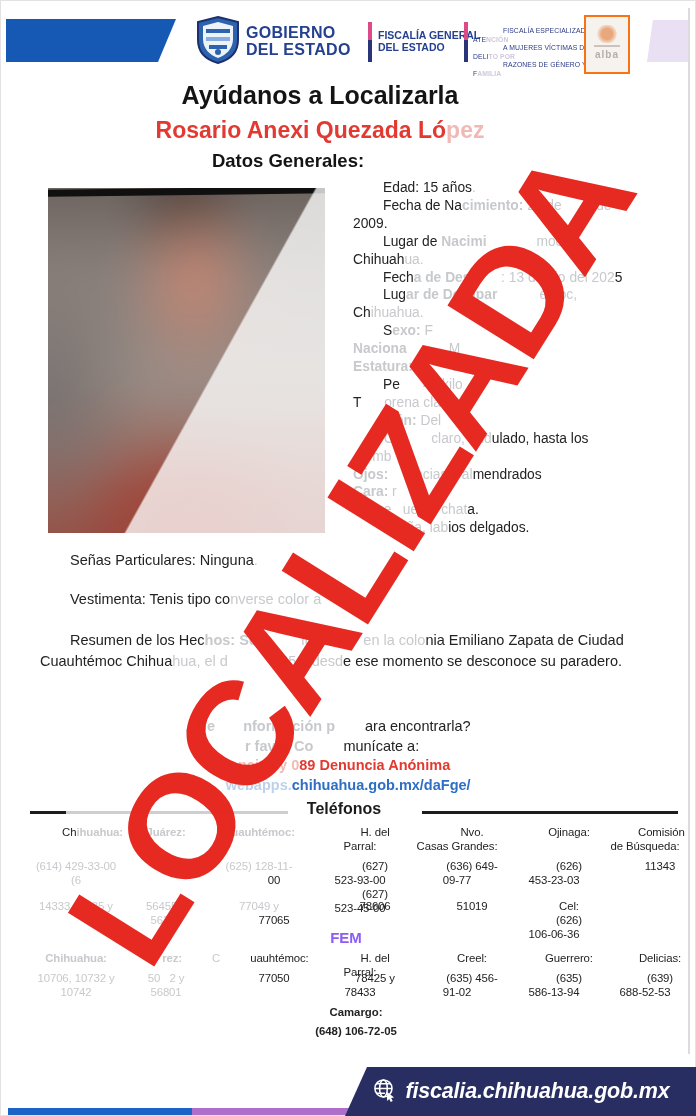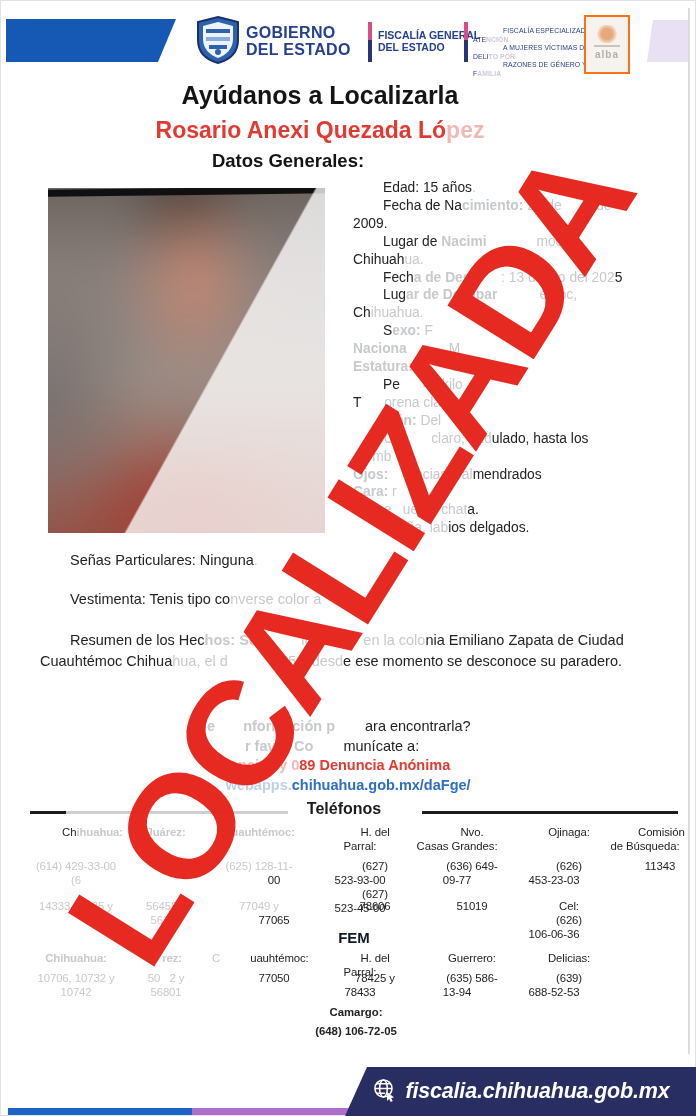--- a/index.html
+++ b/index.html
@@ -91,22 +91,22 @@
   .tbl .col:nth-child(2){width:78px;}
   .tbl .col:nth-child(3){width:108px;}
   .tbl .col:nth-child(4){width:94px;}
   .tbl .col:nth-child(5){width:100px;}
   .tbl .col:nth-child(6){width:94px;}
   .tbl .col:nth-child(7){width:88px;}
   .tbl .cell{font-size:11.4px;line-height:13.9px;white-space:pre-wrap;letter-spacing:-.1px;margin-left:14px;}
   .phones{top:826px;}
   .phones .h{height:34px;}
   .phones .r1{height:40px;}
-  .fem-head{position:absolute;left:304px;width:100px;top:929px;text-align:center;
-            font-size:15px;font-weight:bold;color:#0f172a;}
+  .fem-head{position:absolute;left:296px;width:100px;top:929px;text-align:center;
+            font-size:15px;font-weight:bold;color:#8b5cf6;}
   .femtbl{top:952px;}
   .femtbl .h{height:20px;}
   .camargo{position:absolute;left:295px;top:1006px;width:122px;text-align:center;
            font-size:11.4px;line-height:13.9px;}
   .camargo .lab{font-weight:bold;color:#232323;}
   .camargo .val{font-weight:bold;color:#232323;margin-top:5px;}
 
   
   .strip-blue{position:absolute;left:8px;top:1108px;width:184px;height:7px;background:#1b63c5;}
   .strip-purple{position:absolute;left:192px;top:1108px;width:368px;height:7px;background:#ae6fcb;}
@@ -258,20 +258,24 @@
       </div>
       <div class="col">
         <div class="cell h"><span class="s-f">C</span><span class="s-b">uauhtémoc:</span></div>
         <div class="cell v"><div><span class="s-b">77050</span></div></div>
       </div>
       <div class="col">
         <div class="cell h"><span class="s-b">H. del Parral:</span></div>
         <div class="cell v"><div><span class="s-b">78425 y 78433</span></div></div>
       </div>
       <div class="col">
+        <div class="cell h"><span class="s-b">Creel:</span></div>
+        <div class="cell v"><div><span class="s-b">(635) 456-91-02</span></div></div>
+      </div>
+      <div class="col">
         <div class="cell h"><span class="s-b">Guerrero:</span></div>
         <div class="cell v"><div><span class="s-b">(635) 586-13-94</span></div></div>
       </div>
       <div class="col">
         <div class="cell h"><span class="s-b">Delicias:</span></div>
         <div class="cell v"><div><span class="s-b">(639) 688-52-53</span></div></div>
       </div>
     </div>
   <div class="camargo">
     <div class="lab">Camargo:</div>

